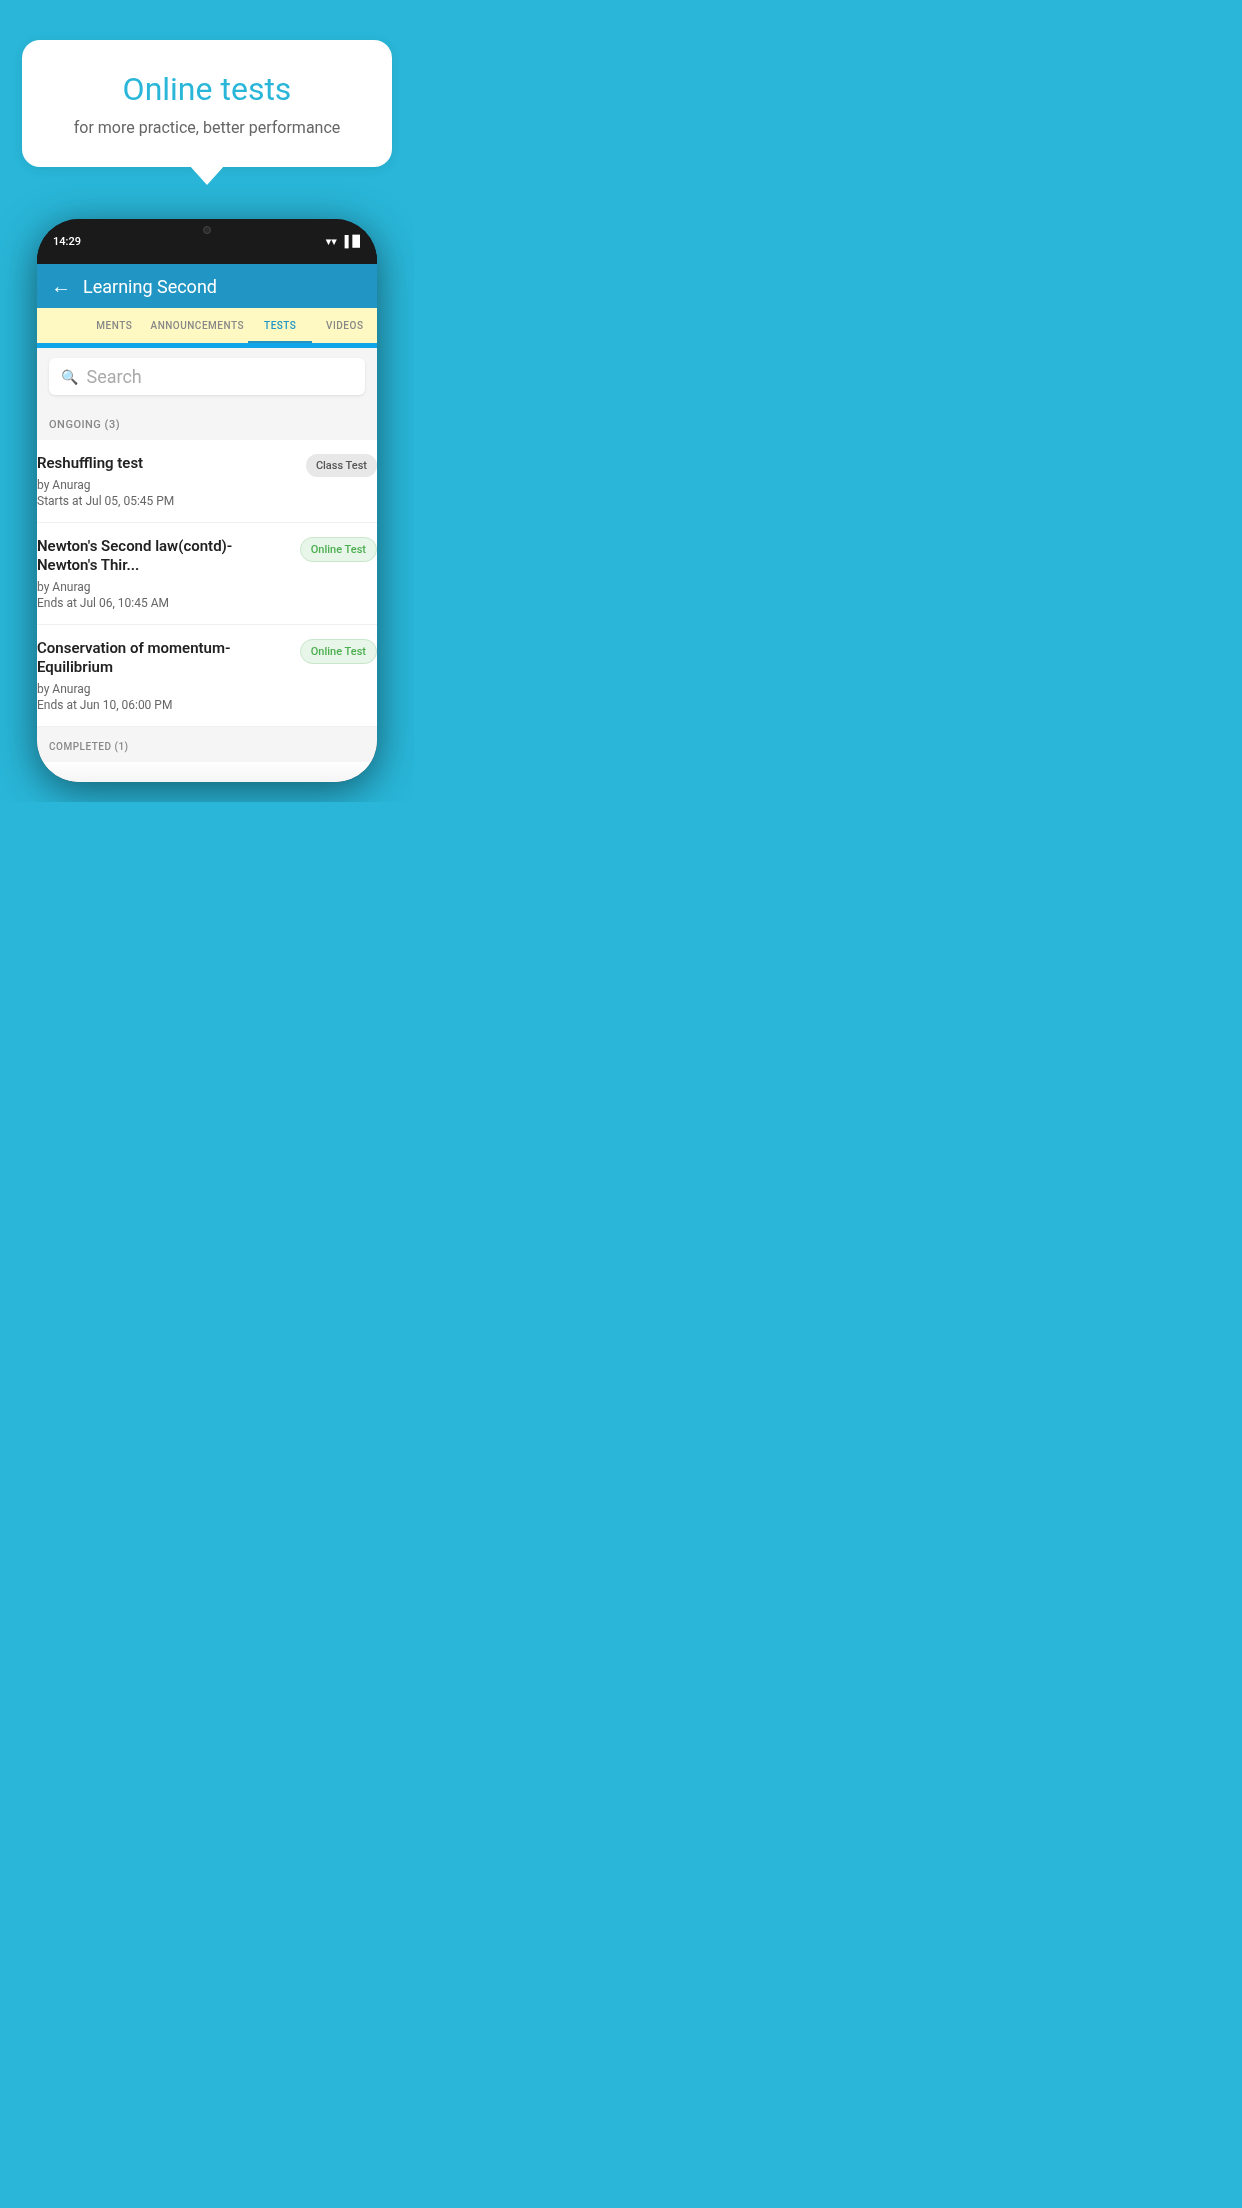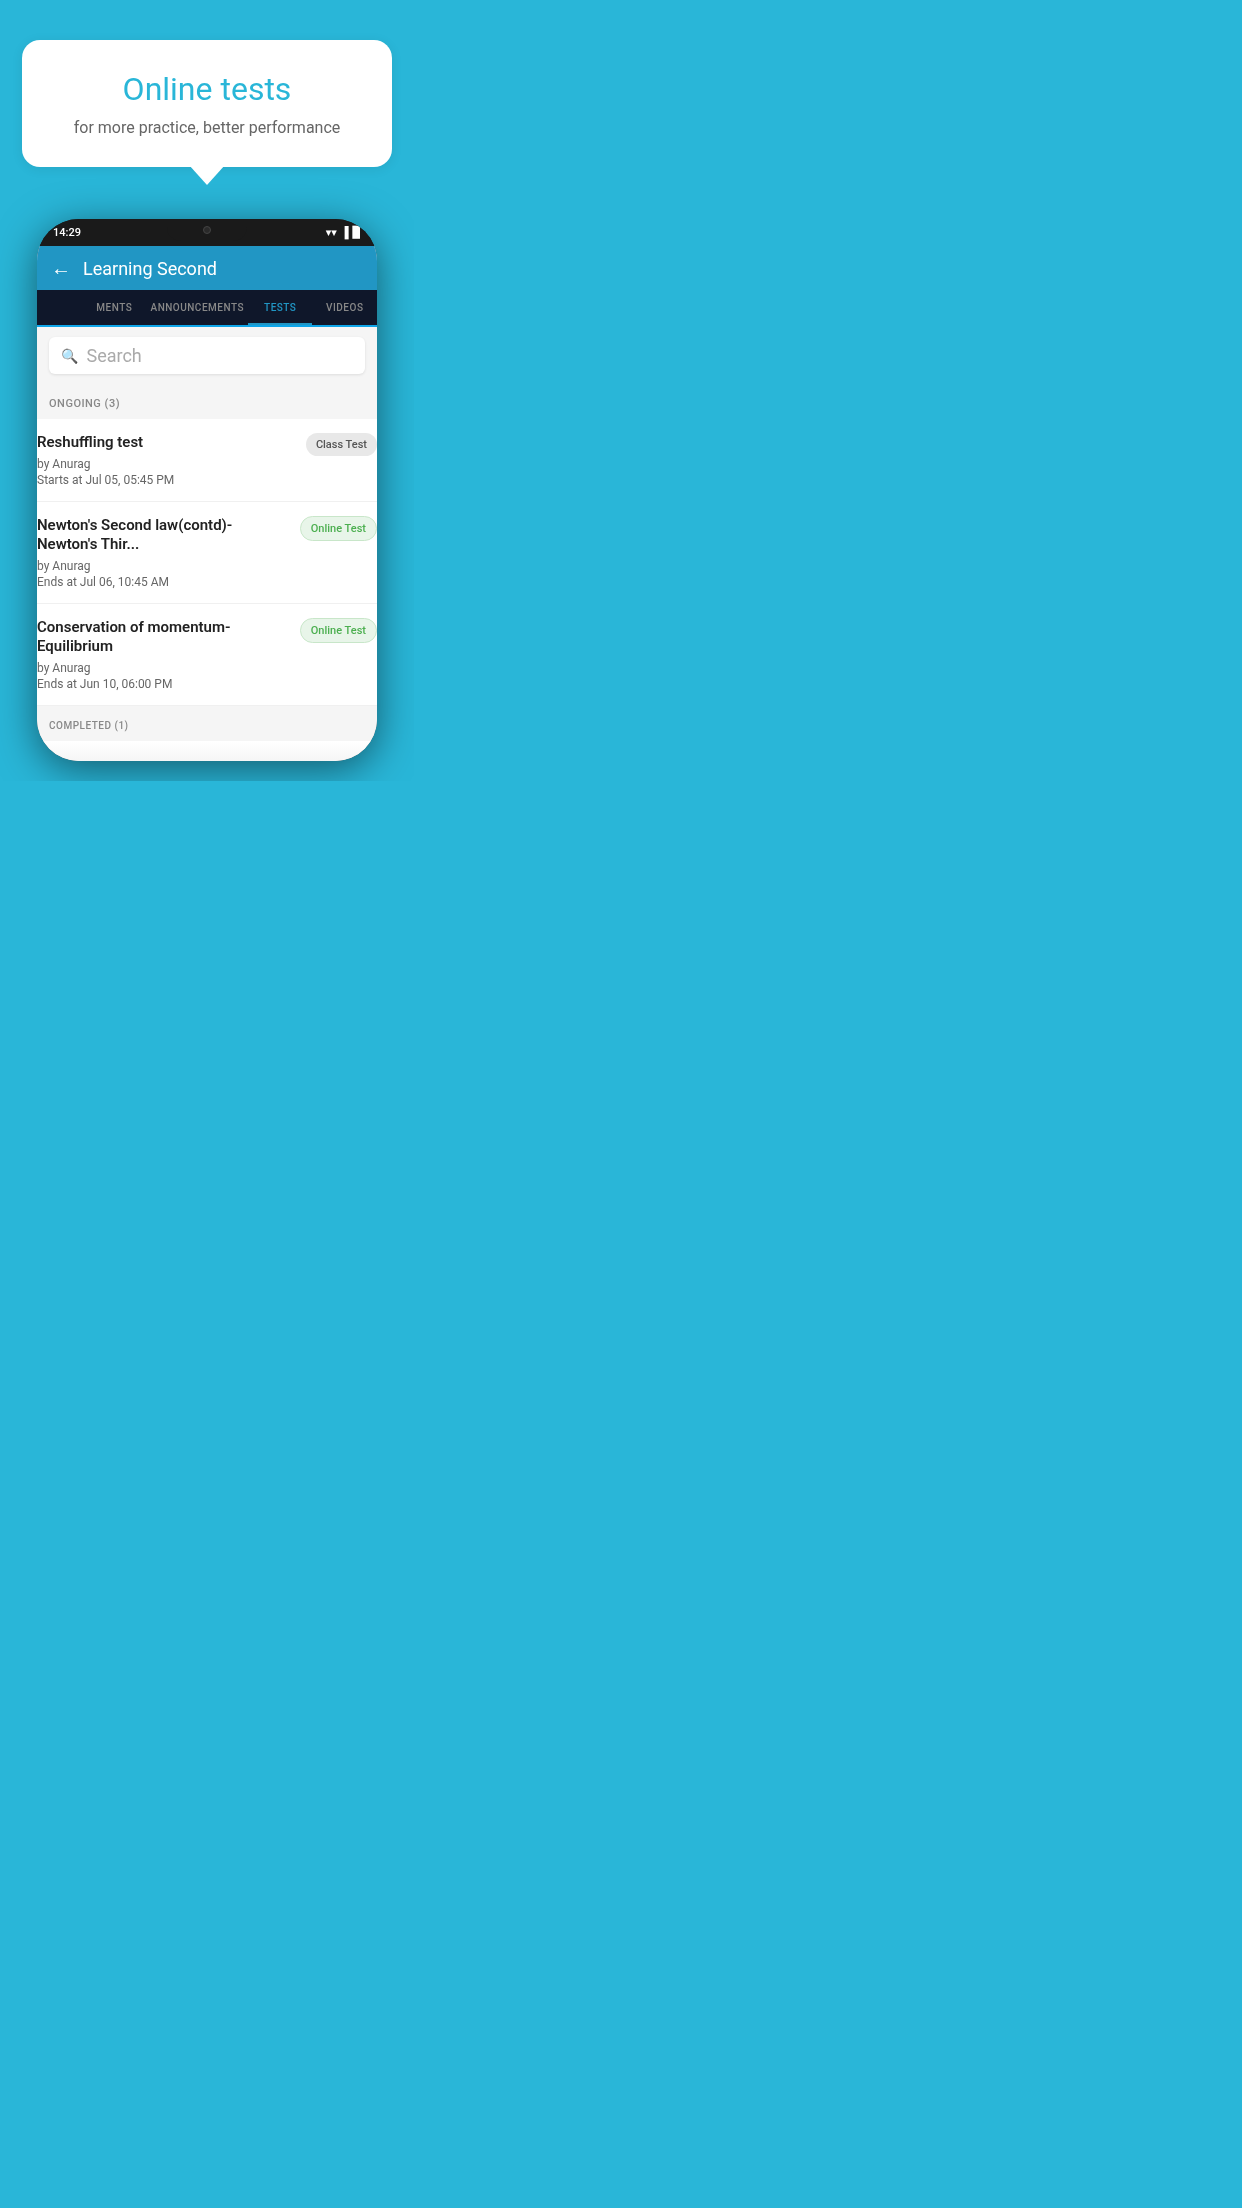--- a/index.html
+++ b/index.html
@@ -72,21 +72,21 @@
       border-radius: 42px;
       padding: 0;
       position: relative;
       box-shadow: 0 8px 40px rgba(0,0,0,0.5);
       overflow: hidden;
     }
 
     
     .phone-top {
       background: #1a1a1a;
-      height: 27px;
+      height: 45px;
       display: flex;
       align-items: center;
       justify-content: space-between;
       padding: 0 16px;
       position: relative;
     }
 
     .status-time {
       color: #fff;
       font-size: 11px;
@@ -149,23 +149,23 @@
     }
 
     .app-title {
       color: #fff;
       font-size: 18px;
       font-weight: 400;
     }
 
     
     .tab-bar {
-      background: #0f172a;
-      display: flex;
-      border-bottom: 2px solid #0ea5e9;
+      background: #fef9c3;
+      display: flex;
+      border-bottom: 5px solid #0ea5e9;
       padding-left: 45px;
     }
 
     .tab-item {
       flex: 1;
       padding: 12px 4px;
       text-align: center;
       font-size: 10px;
       color: #888;
       font-weight: 500;

